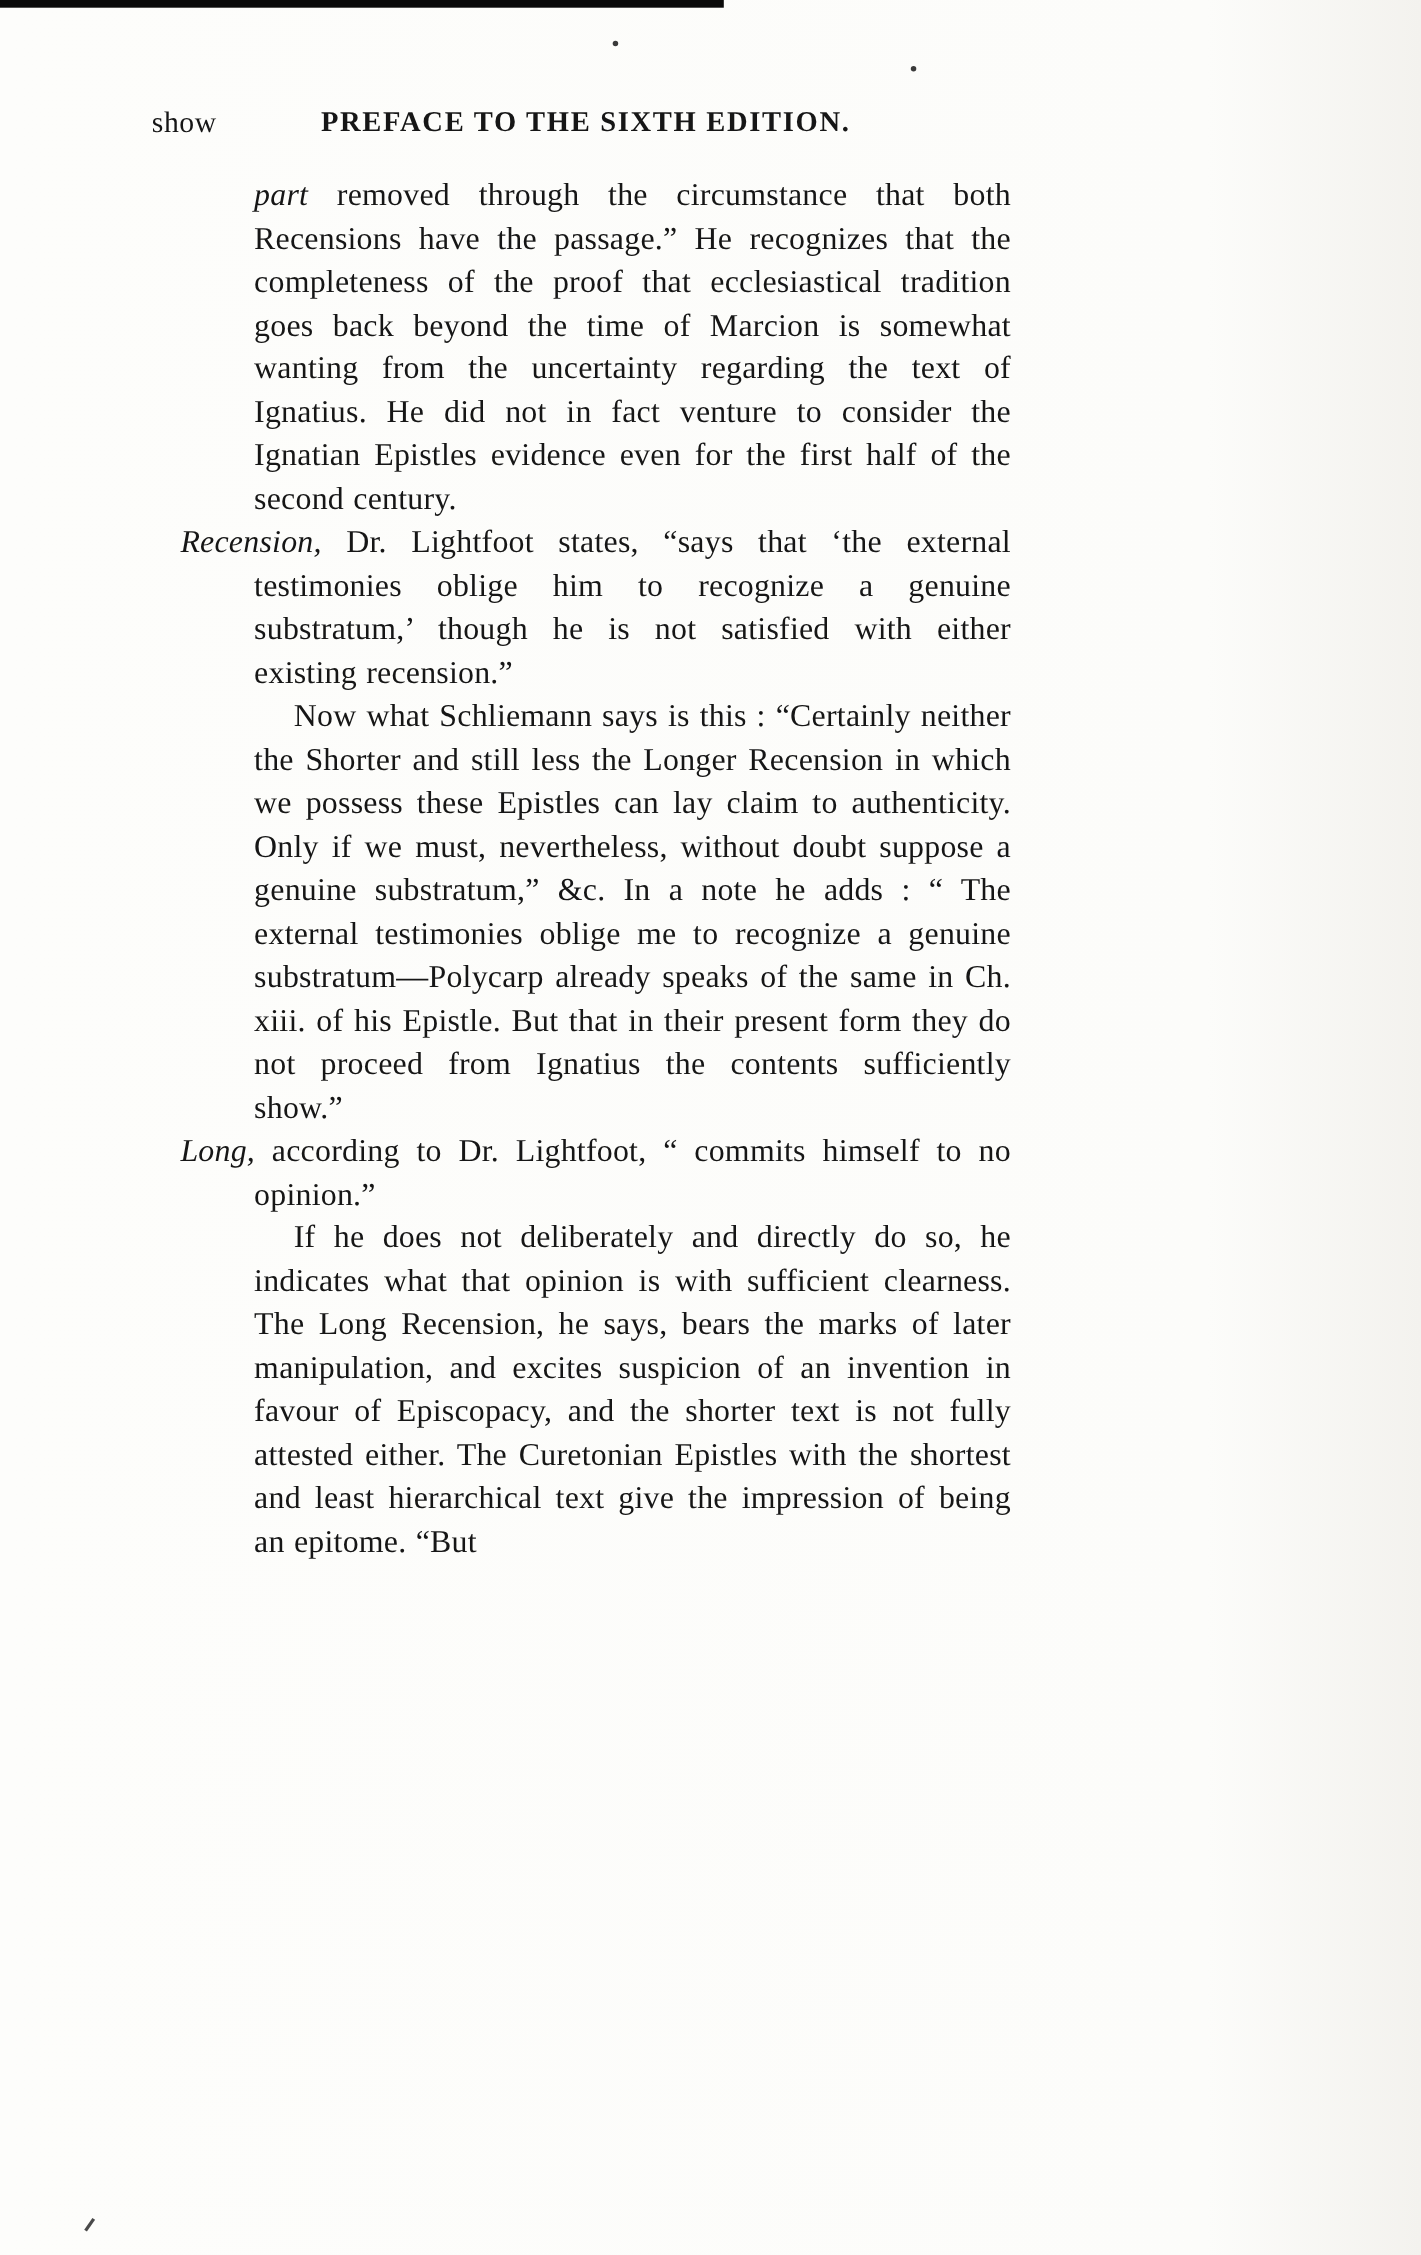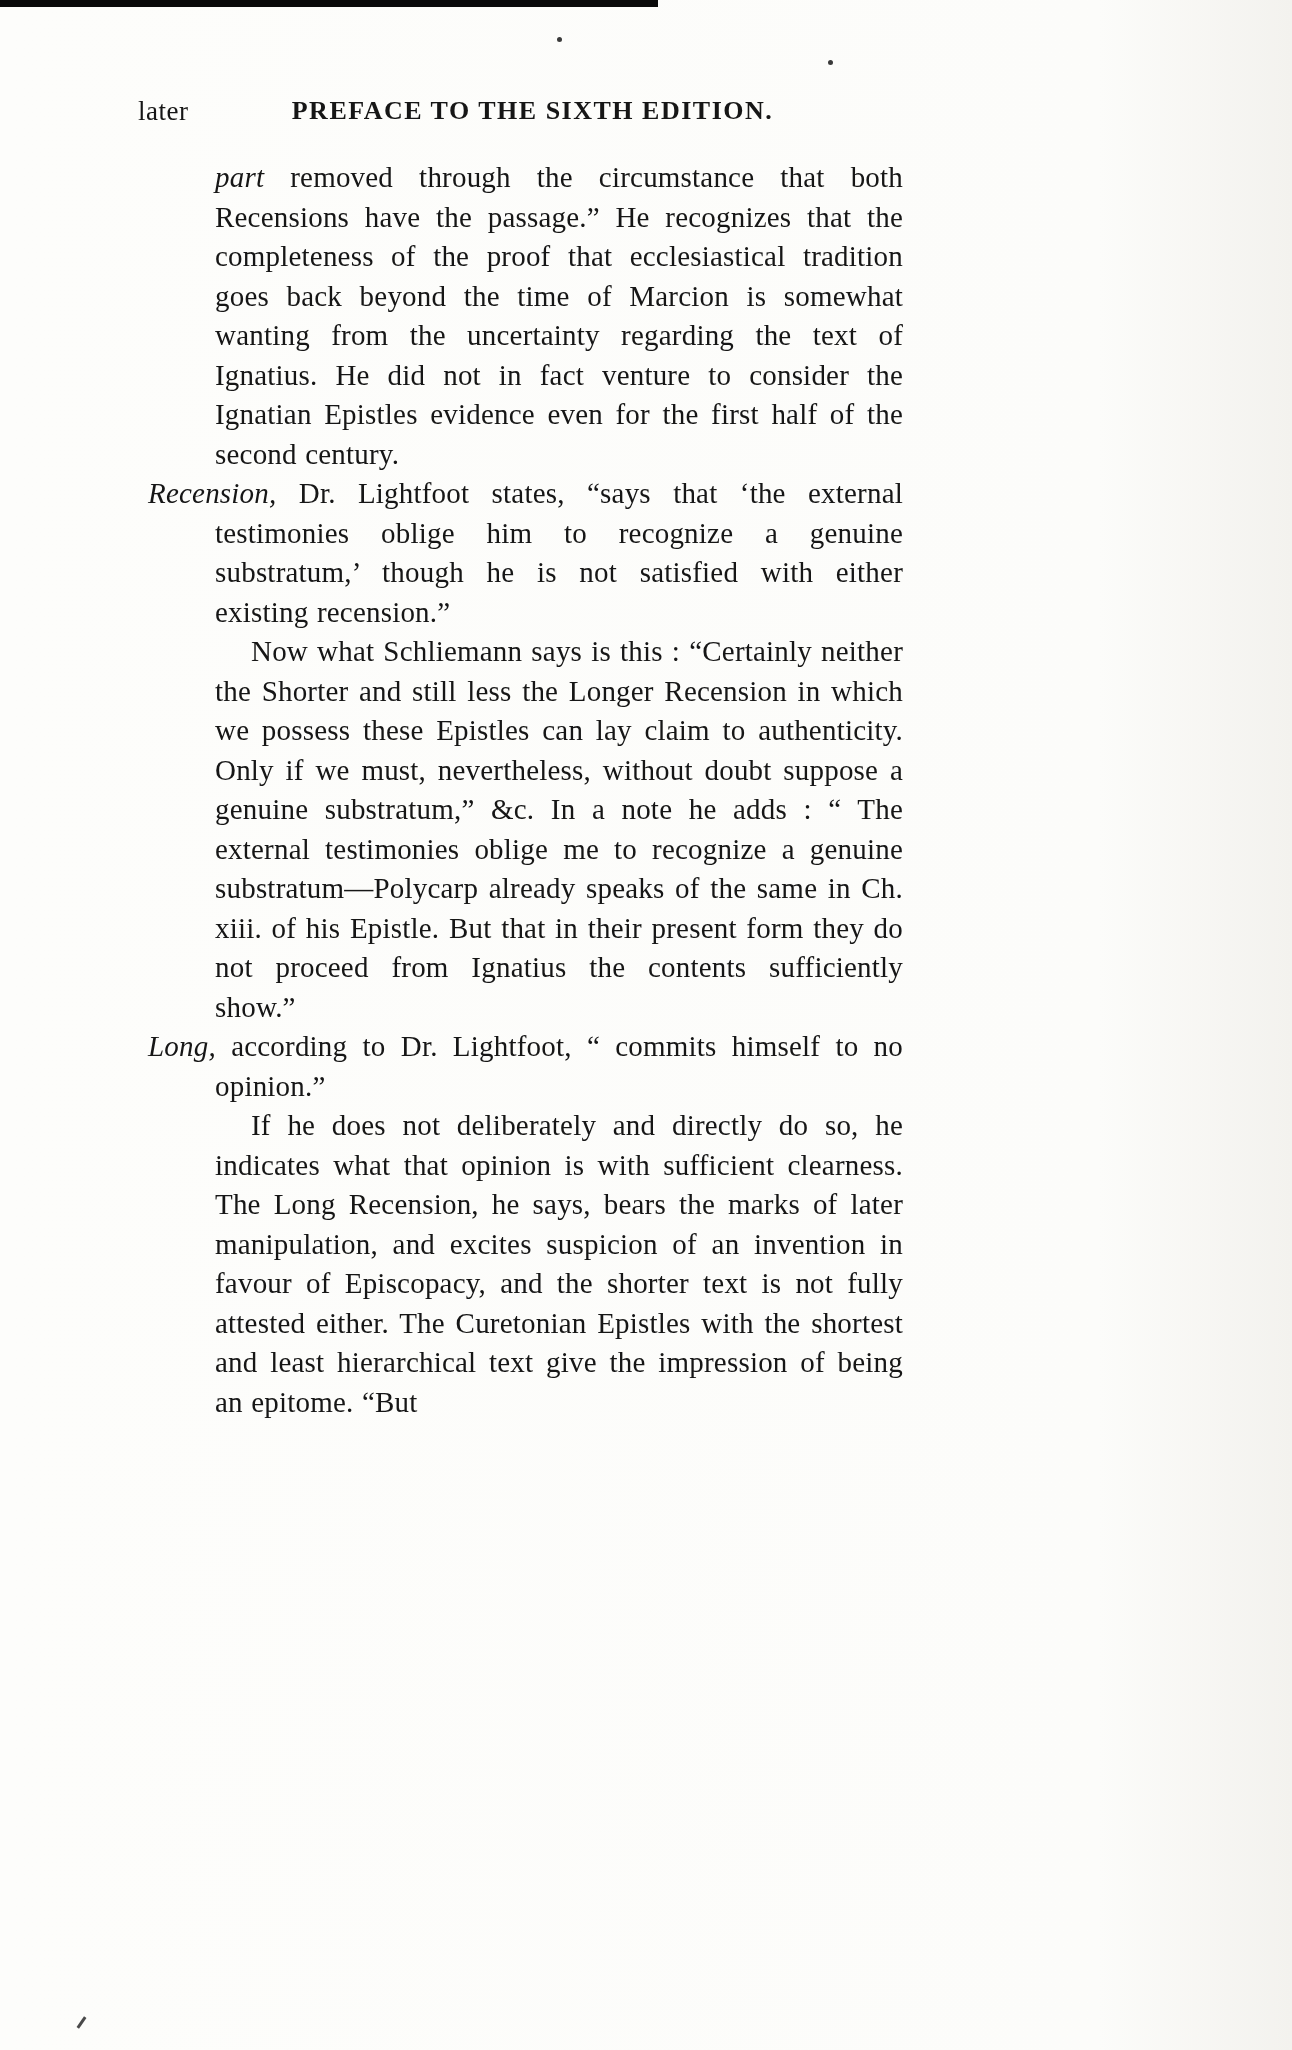--- a/index.html
+++ b/index.html
@@ -60,21 +60,21 @@
     left: 155px;
     width: 755px;
     top: 0;
     text-align: center;
     font-size: 26px;
     font-weight: bold;
     letter-spacing: 1.5px;
   }
   .content {
     position: absolute;
-    left: 148px;
+    left: 164px;
     top: 158px;
     width: 755px;
     font-size: 29px;
     line-height: 39.5px;
     text-align: justify;
     letter-spacing: 0.2px;
     word-spacing: 1px;
   }
   .content p {
     margin: 0;
@@ -98,21 +98,21 @@
 <body>
 
 <div class="page">
 
   <div class="scan-bar-top"></div>
   <div class="speck speck-1"></div>
   <div class="speck speck-2"></div>
   <div class="scan-mark-bottom"></div>
 
   <div class="header">
-    <span class="page-number">later</span>
+    <span class="page-number">show</span>
     <span class="running-title">PREFACE TO THE SIXTH EDITION.</span>
   </div>
 
   <div class="content">
 
     <p class="para-indented"><em class="lead-italic">part</em><span> removed through the circumstance that both Recensions have the passage.”  He recognizes that the completeness of the proof that ecclesiastical tradition goes back beyond the time of Marcion is somewhat wanting from the uncertainty regarding the text of Ignatius.  He did not in fact venture to consider the Ignatian Epistles evidence even for the first half of the second century.</span></p>
 
     <p class="para-hanging"><em class="lead-italic">Recension,</em><span> Dr. Lightfoot states, “says that ‘the external testimonies oblige him to recognize a genuine substratum,’ though he is not satisfied with either existing recension.”</span></p>
 
     <p class="para-first-line-indent"><em class="lead-italic"></em><span>Now what Schliemann says is this : “Certainly neither the Shorter and still less the Longer Recension in which we possess these Epistles can lay claim to authenticity.  Only if we must, nevertheless, without doubt suppose a genuine substratum,” &amp;c.  In a note he adds : “ The external testimonies oblige me to recognize a genuine substratum—Polycarp already speaks of the same in Ch. xiii. of his Epistle.  But that in their present form they do not proceed from Ignatius the contents sufficiently show.”</span></p>

